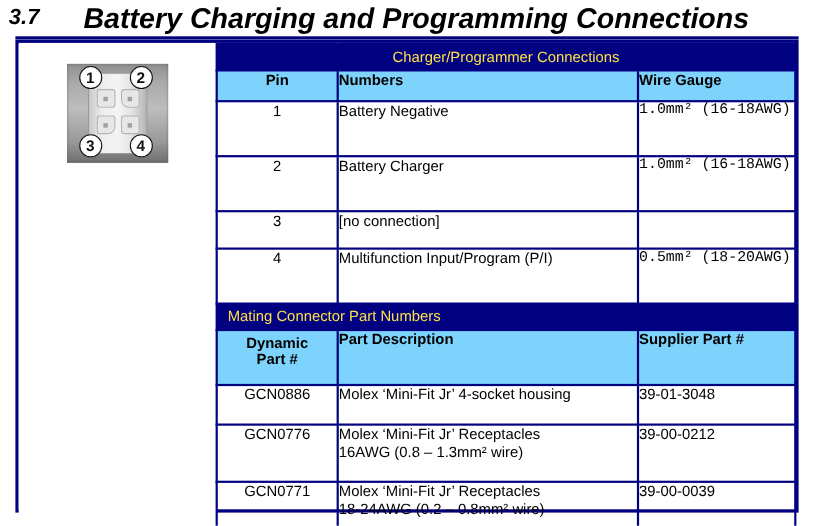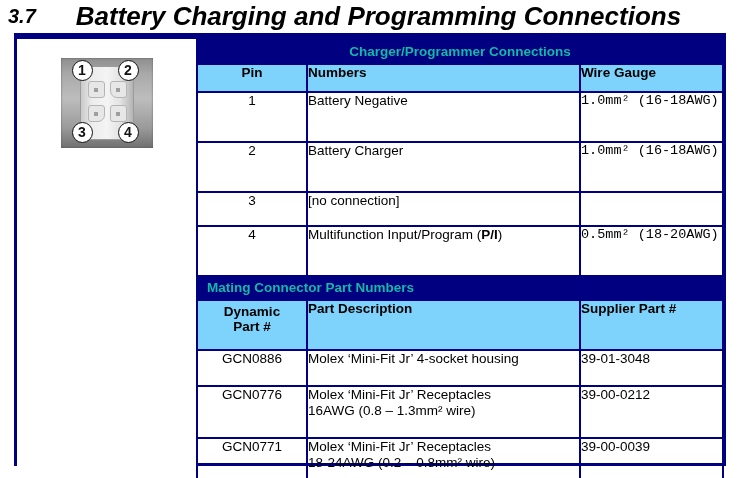--- a/index.html
+++ b/index.html
@@ -56,22 +56,22 @@
   col.c-c{width:143px;}
 
   
   .img-cell{
     border-left:none !important;border-top:none !important;border-bottom:none !important;
     background:#ffffff;text-align:center;vertical-align:top;
   }
 
   
   .banner{
-    background:#000080;color:#14b8a6;
-    font-size:14px;font-weight:bold;
+    background:#000080;color:#fde047;
+    font-size:14px;font-weight:normal;
     height:22px;line-height:22px;
     text-align:center;
     border-color:#000080 !important;
   }
   .banner.left{text-align:left;padding-left:9px;}
 
   
   .hdr{
     background:#7dd3fc;
     font-size:14px;font-weight:bold;
@@ -127,21 +127,21 @@
     width:21px;height:21px;border-radius:50%;
     background:#ffffff;border:1.6px solid #111;
     color:#111;font-size:14px;font-weight:bold;
     line-height:19px;text-align:center;
     box-sizing:border-box;
   }
   .badge.b1{left:11px;top:2px;}
   .badge.b2{left:57px;top:2px;}
   .badge.b3{left:11px;top:64px;}
   .badge.b4{left:57px;top:64px;}
-  b.pi{font-weight:bold;}
+  b.pi{font-weight:normal;}
 </style>
 </head>
 <body>
 
 <div class="page">
 
   <div class="section-head">
     <span class="sec-num">3.7</span>
     <span class="sec-title">Battery Charging and Programming Connections</span>
   </div>

